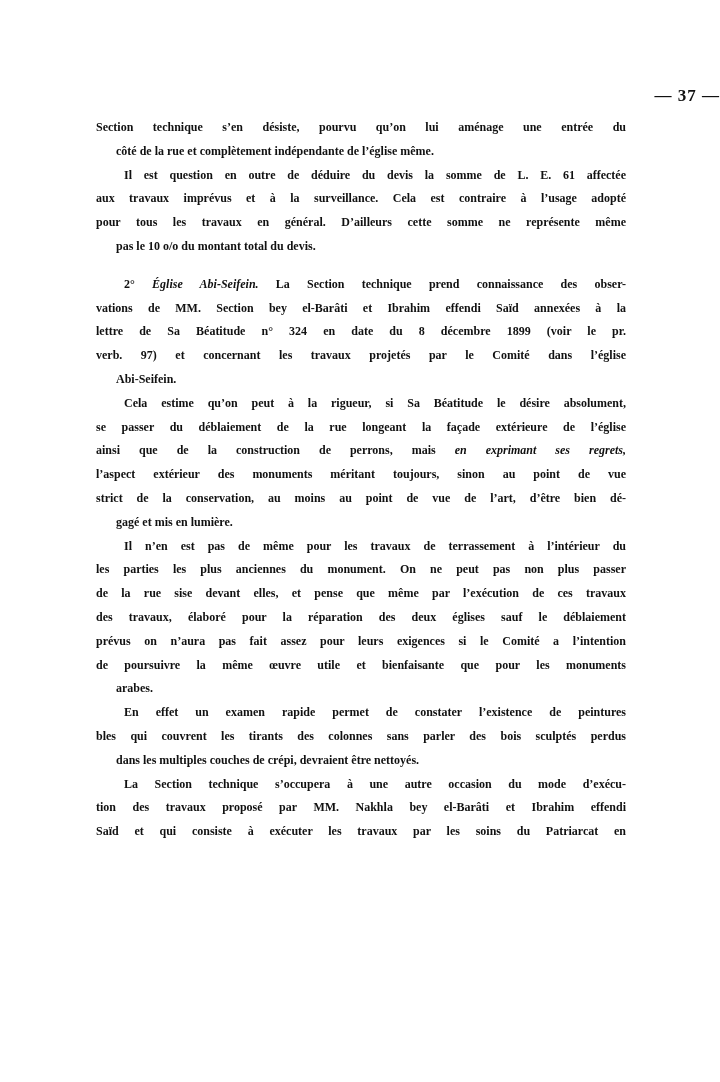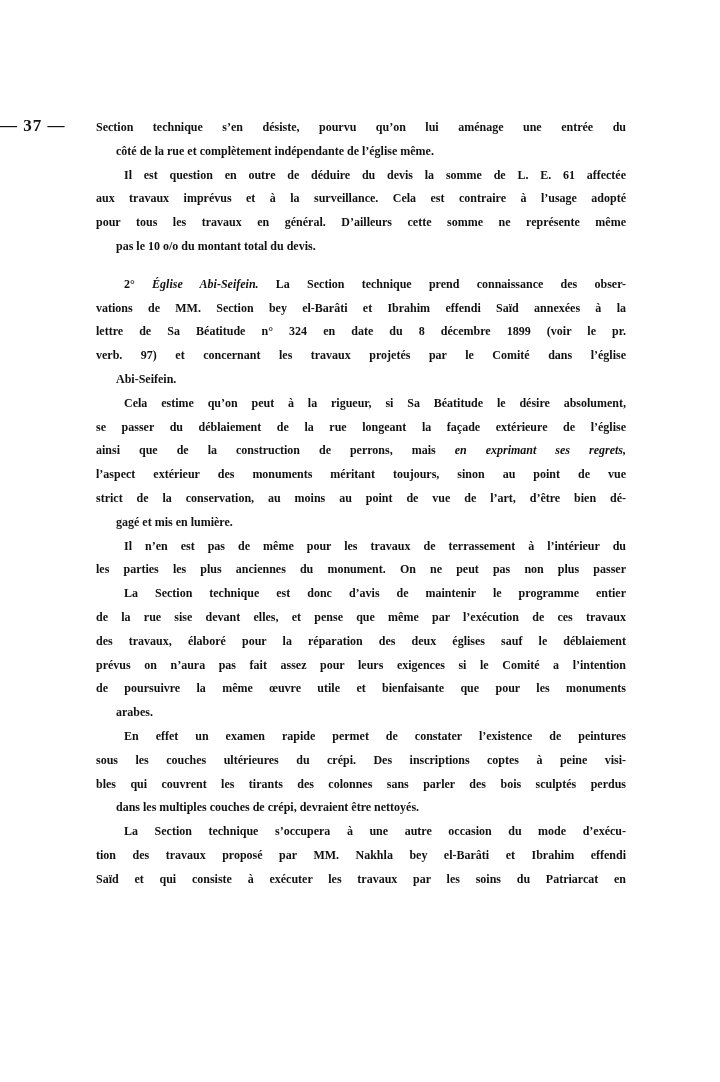--- a/index.html
+++ b/index.html
@@ -3,22 +3,22 @@
 <meta charset="utf-8">
 <style>
   html, body { margin: 0; padding: 0; }
   body {
     width: 720px; height: 1082px; background: #ffffff; overflow: hidden;
     position: relative;
     font-family: "Liberation Serif", "DejaVu Serif", serif;
     color: #111;
   }
   .page-number {
-    position: absolute; top: 86px; left: 0; width: 720px; text-align: left;
-    font-size: 17px; font-weight: bold; letter-spacing: 1px; margin-top: 30px;
+    position: absolute; top: 86px; left: 0; width: 720px; text-align: right;
+    font-size: 17px; font-weight: bold; letter-spacing: 1px;
   }
   .body-text {
     position: absolute; left: 96px; top: 116px; width: 530px;
     font-size: 12px; font-weight: bold; line-height: 23.8px;
   }
   .line {
     display: block; white-space: nowrap; text-align: justify; text-align-last: justify;
     height: 23.8px;
   }
   .line.last { text-align-last: left; margin-left: 20px; }
@@ -62,31 +62,29 @@
     <span class="line">strict de la conservation, au moins au point de vue de l’art, d’être bien dé-</span>
     <span class="line last">gagé et mis en lumière.</span>
   </div>
 
   <div>
     <span class="line indent">Il n’en est pas de même pour les travaux de terrassement à l’intérieur du</span>
     <span class="line">les parties les plus anciennes du monument. On ne peut pas non plus passer</span>
   </div>
 
   <div>
-    <span class="line indent">La Section technique est donc d’avis de maintenir le programme entier</span>
     <span class="line">de la rue sise devant elles, et pense que même par l’exécution de ces travaux</span>
     <span class="line">des travaux, élaboré pour la réparation des deux églises sauf le déblaiement</span>
     <span class="line">prévus on n’aura pas fait assez pour leurs exigences si le Comité a l’intention</span>
     <span class="line">de poursuivre la même œuvre utile et bienfaisante que pour les monuments</span>
     <span class="line last">arabes.</span>
   </div>
 
   <div>
     <span class="line indent">En effet un examen rapide permet de constater l’existence de peintures</span>
-    <span class="line">sous les couches ultérieures du crépi. Des inscriptions coptes à peine visi-</span>
     <span class="line">bles qui couvrent les tirants des colonnes sans parler des bois sculptés perdus</span>
     <span class="line last">dans les multiples couches de crépi, devraient être nettoyés.</span>
   </div>
 
   <div>
     <span class="line indent">La Section technique s’occupera à une autre occasion du mode d’exécu-</span>
     <span class="line">tion des travaux proposé par MM. Nakhla bey el-Barâti et Ibrahim effendi</span>
     <span class="line">Saïd et qui consiste à exécuter les travaux par les soins du Patriarcat en</span>
   </div>
 </div>

